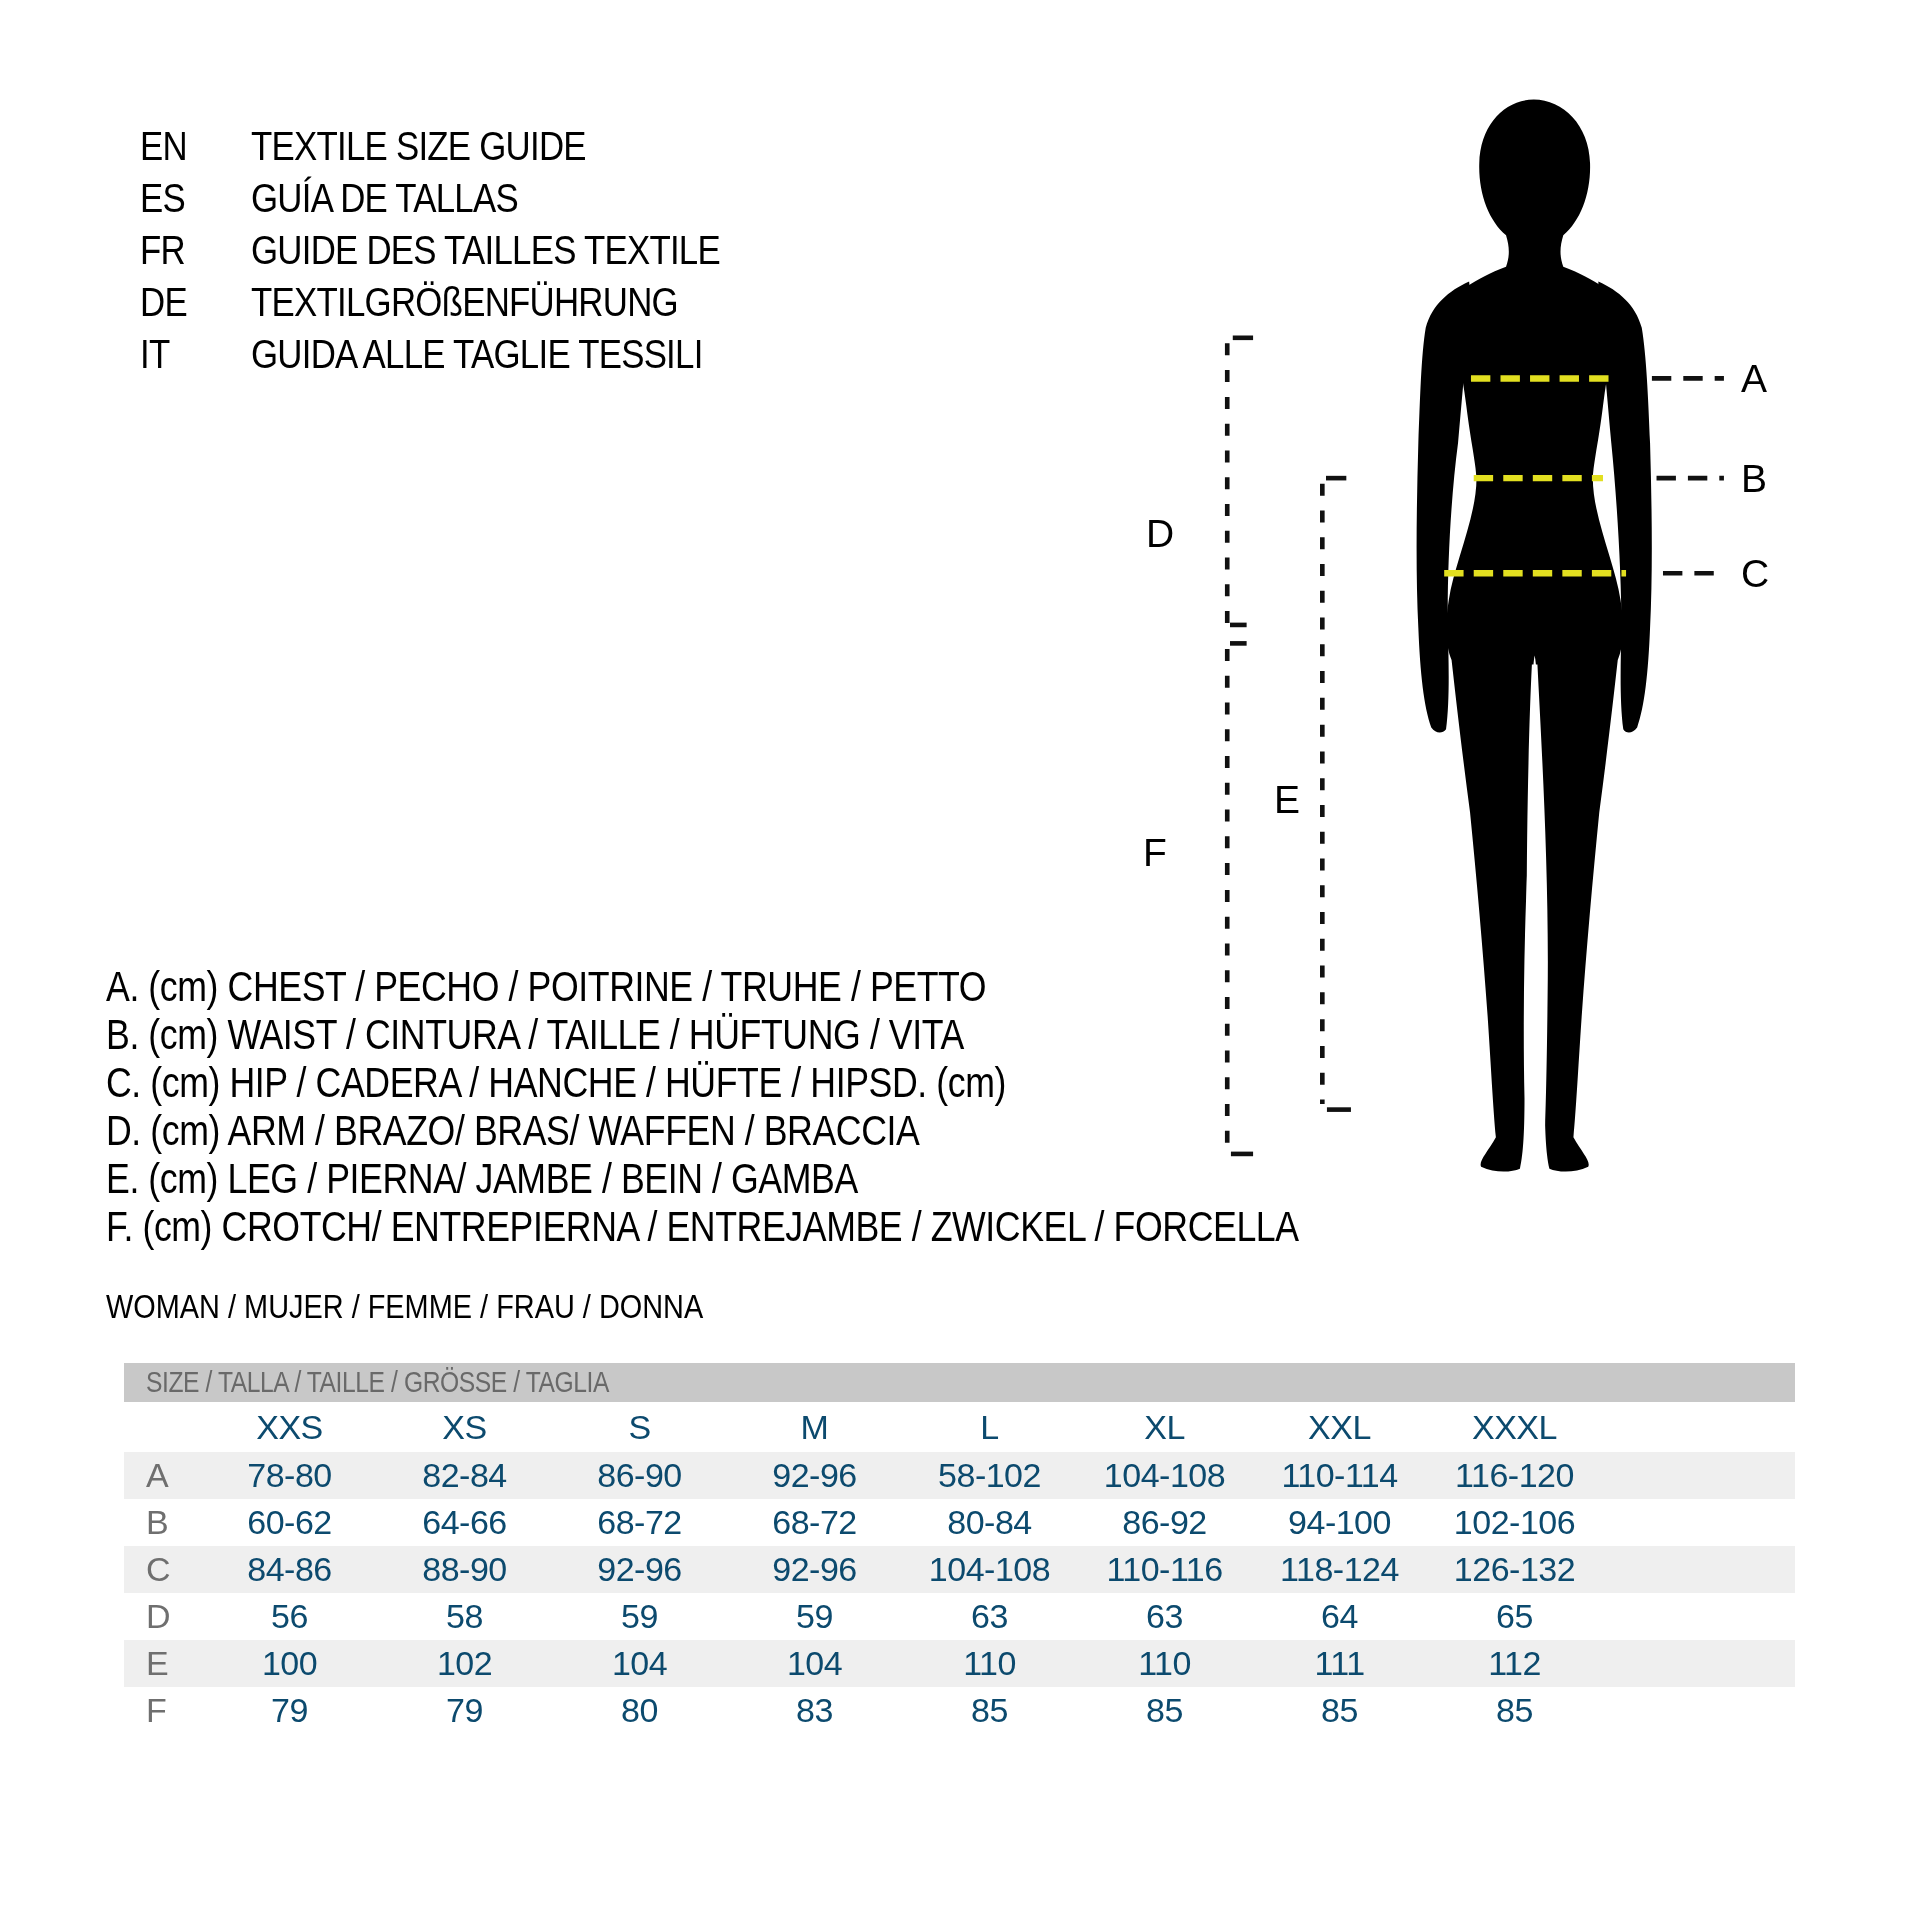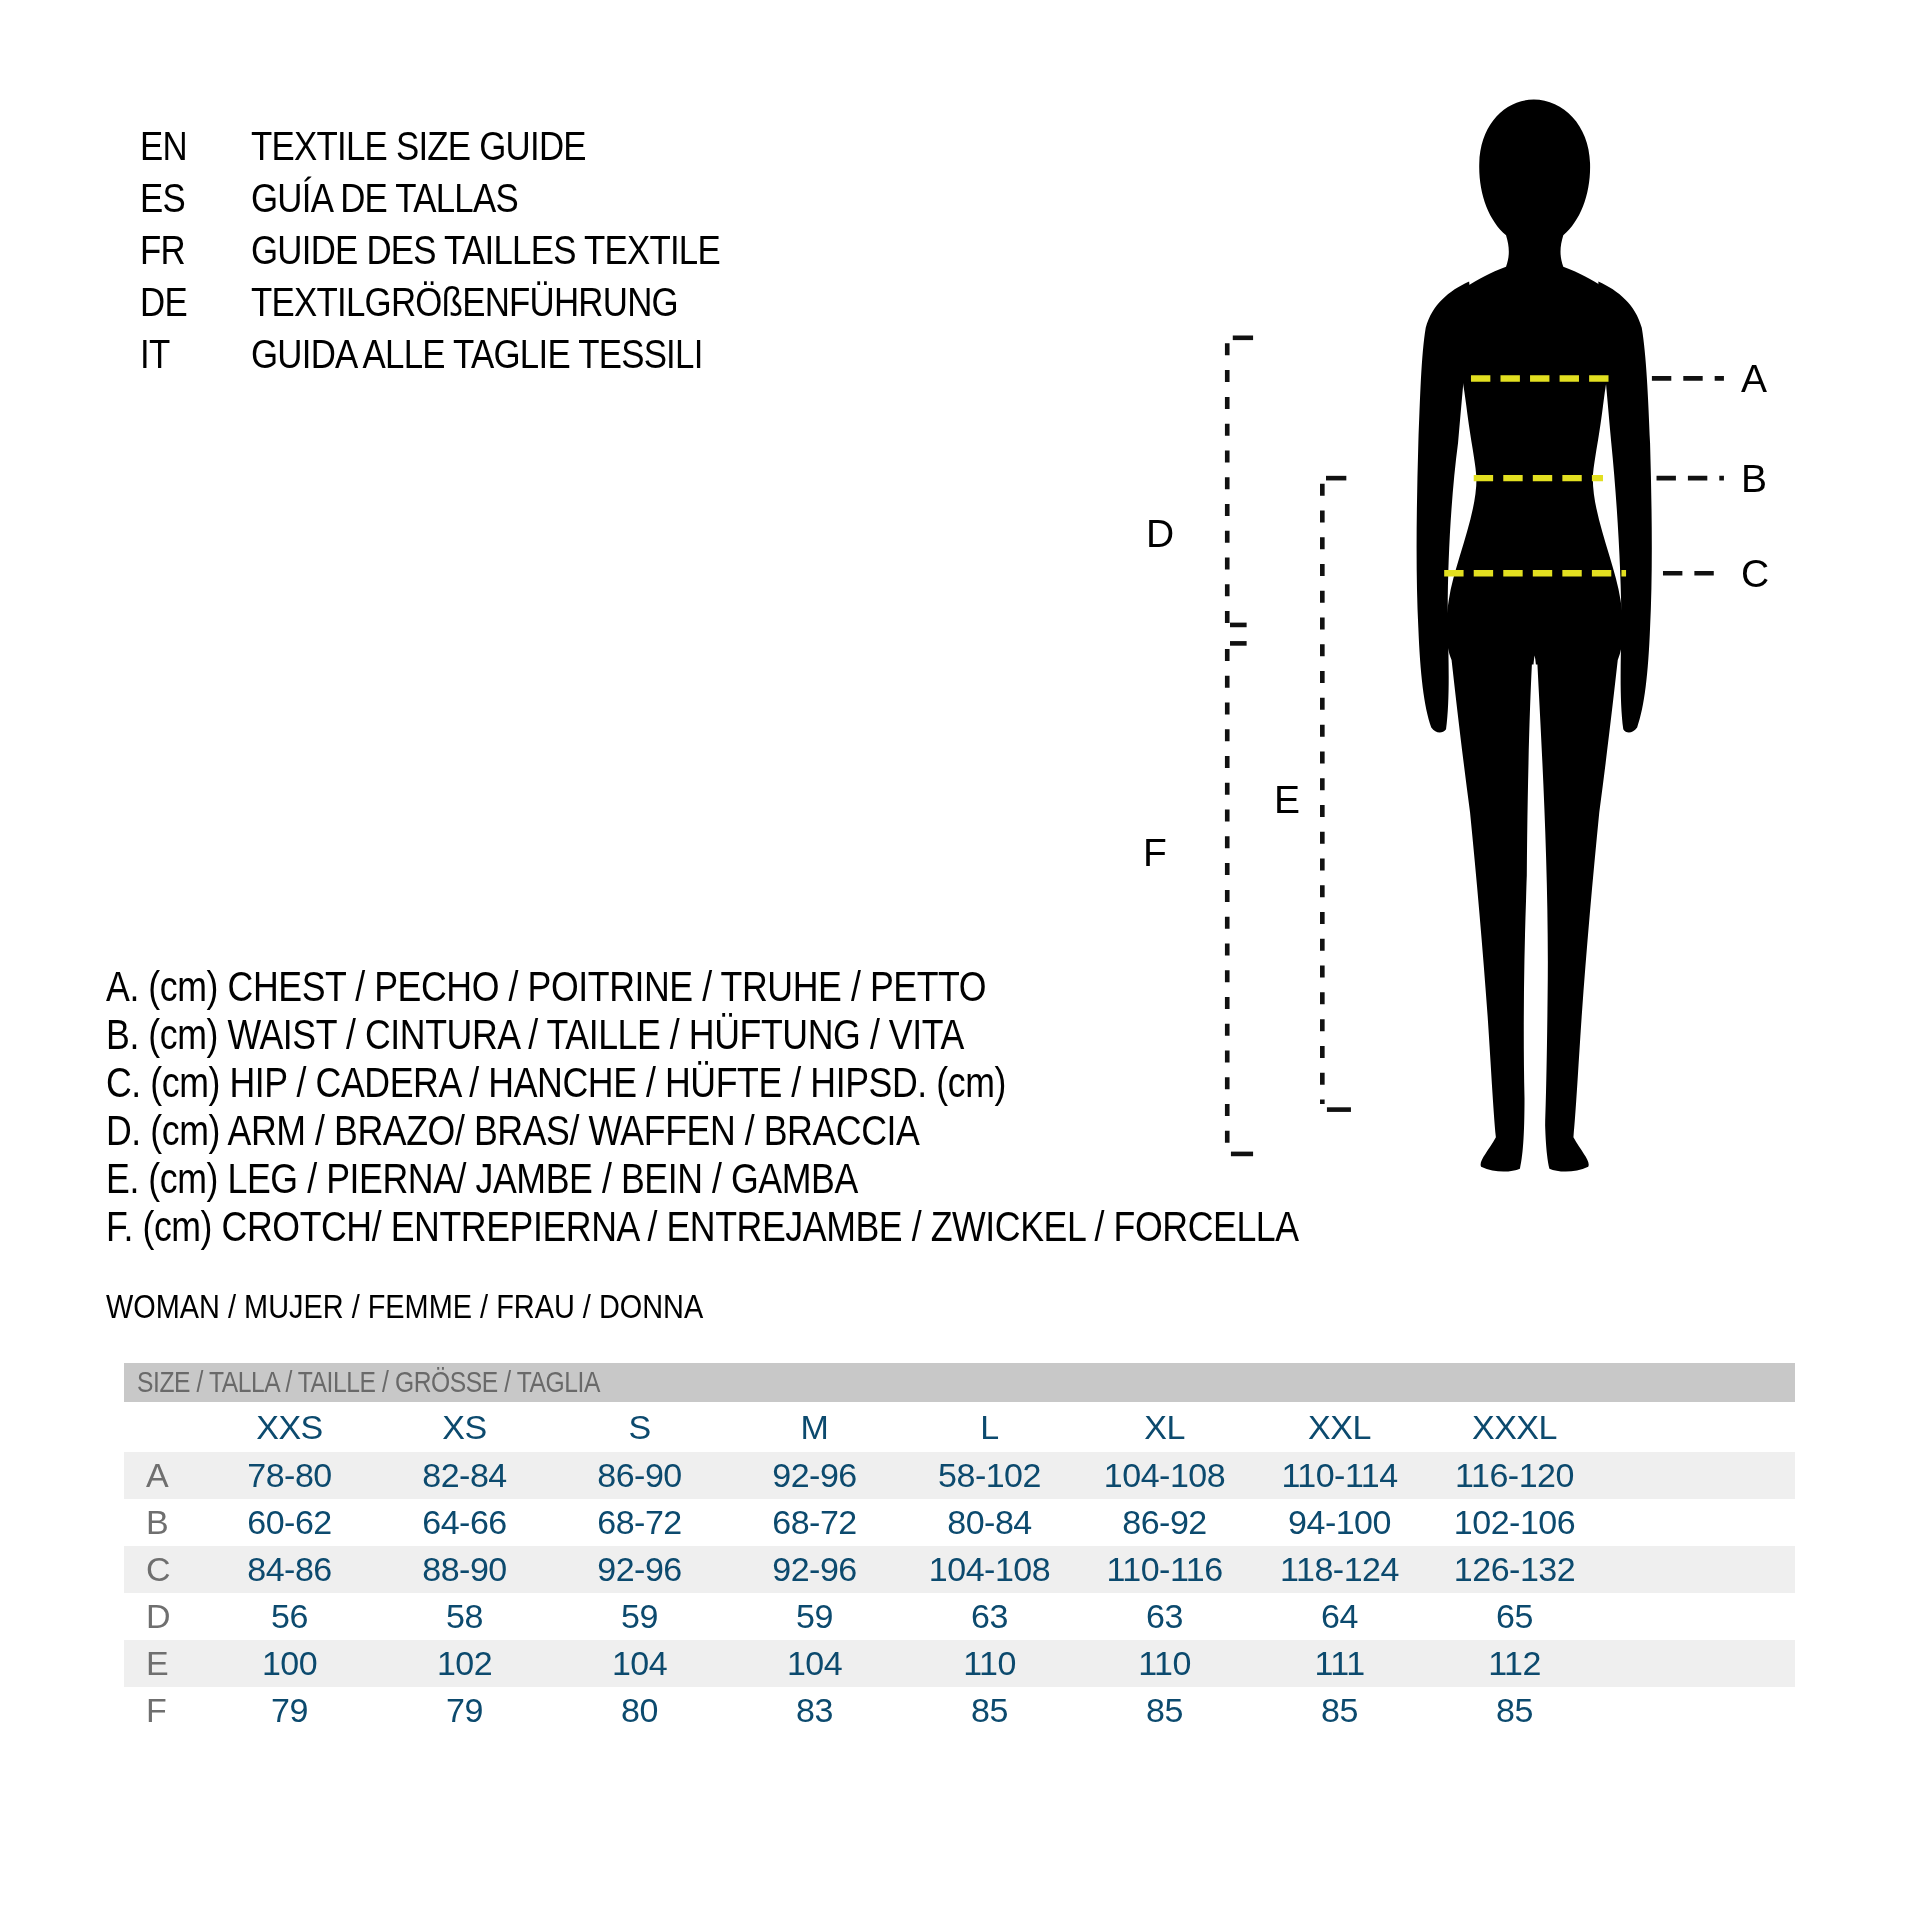--- a/index.html
+++ b/index.html
@@ -14,21 +14,21 @@
   
   .legend{position:absolute;left:106px;top:963px;}
   .legend .line{height:48px;display:flex;align-items:center;font-size:42px;letter-spacing:-0.5px;}
   
   .woman{position:absolute;left:106px;top:1282px;height:48px;display:flex;align-items:center;font-size:34px;}
   
   .figsvg{position:absolute;left:1218px;top:83px;width:517px;height:1094px;}
   .figlabel{position:absolute;width:55px;height:41px;line-height:41px;font-size:39px;color:#000;}
   
   .table{position:absolute;left:124px;top:1363px;width:1671px;}
-  .banner{height:39px;background:#c8c8c8;display:flex;align-items:center;padding-left:13px;box-sizing:border-box;
+  .banner{height:39px;background:#c8c8c8;display:flex;align-items:center;padding-left:22px;box-sizing:border-box;
           font-size:29px;color:#696969;letter-spacing:-0.5px;}
   .hrow,.drow{display:grid;grid-template-columns:78px repeat(8,175px);}
   .hrow{height:50px;}
   .drow{height:47px;}
   .drow.stripe{background:#efefef;}
   .hcell,.vcell{display:flex;align-items:center;justify-content:center;font-size:34px;color:#0c4a6e;letter-spacing:-0.5px;}
   .lcell{display:flex;align-items:center;padding-left:22px;font-size:34px;color:#6f6f6f;}
 </style>
 </head>
 <body>

